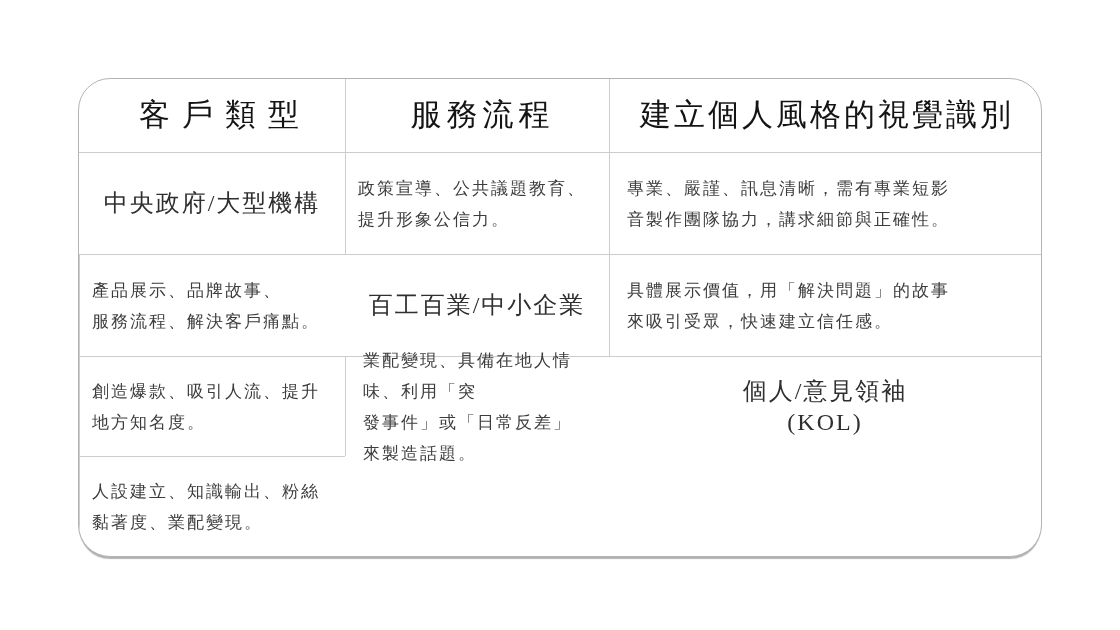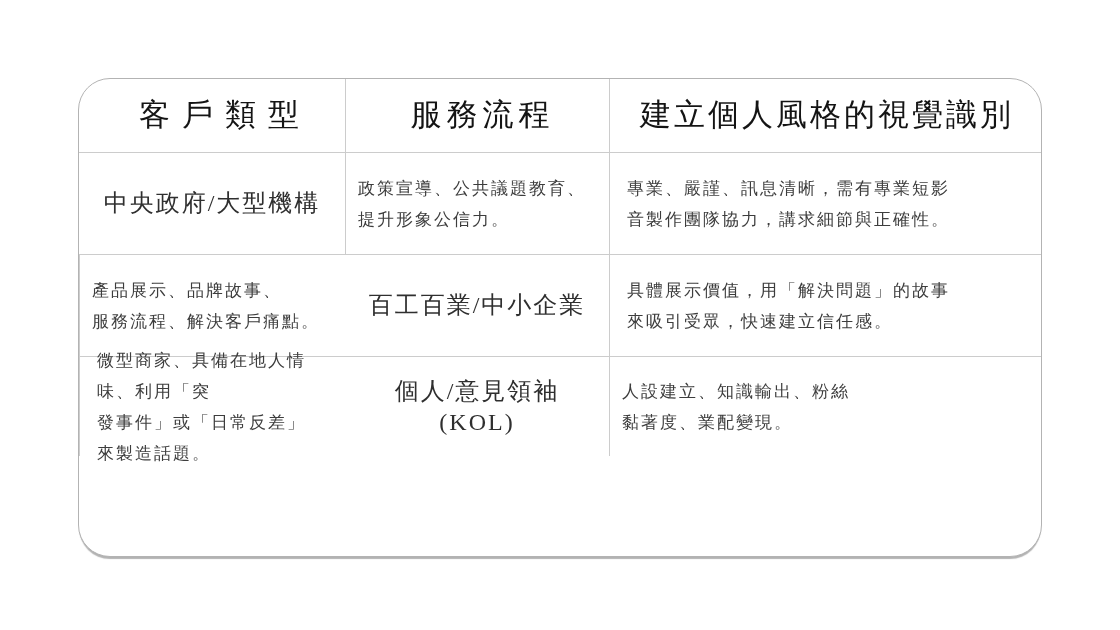--- a/index.html
+++ b/index.html
@@ -90,21 +90,23 @@
 提升形象公信力。</div>
       <div class="cell bodytxt scol bt bl">專業、嚴謹、訊息清晰，需有專業短影
 音製作團隊協力，講求細節與正確性。</div>
 
       <div class="cell bodytxt ncol bt bl">產品展示、品牌故事、
 服務流程、解決客戶痛點。</div>
       <div class="cell tcol bt">百工百業/中小企業</div>
       <div class="cell bodytxt scol bt bl">具體展示價值，用「解決問題」的故事
 來吸引受眾，快速建立信任感。</div>
 
-      <div class="cell bodytxt scol bt bl">微型商家、具備在地人情味、利用「突
+      <div class="cell bodytxt ncol bt bl">創造爆款、吸引人流、提升
+地方知名度。</div>
+      <div class="cell bodytxt scol bt bl">業配變現、具備在地人情味、利用「突
 發事件」或「日常反差」來製造話題。</div>
 
       <div class="cell tcol bt">個人/意見領袖
 (KOL)</div>
       <div class="cell bodytxt ncol bt bl">人設建立、知識輸出、粉絲
 黏著度、業配變現。</div>
 
     </div>
   </div>
 </div>

